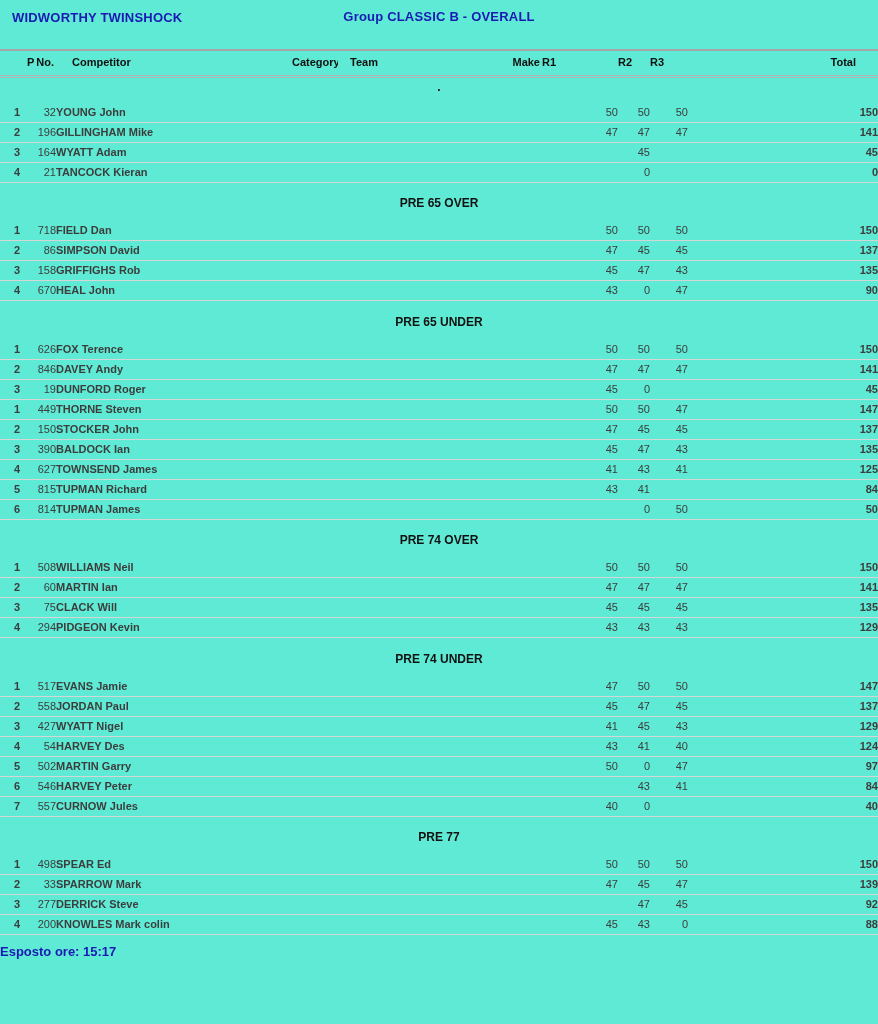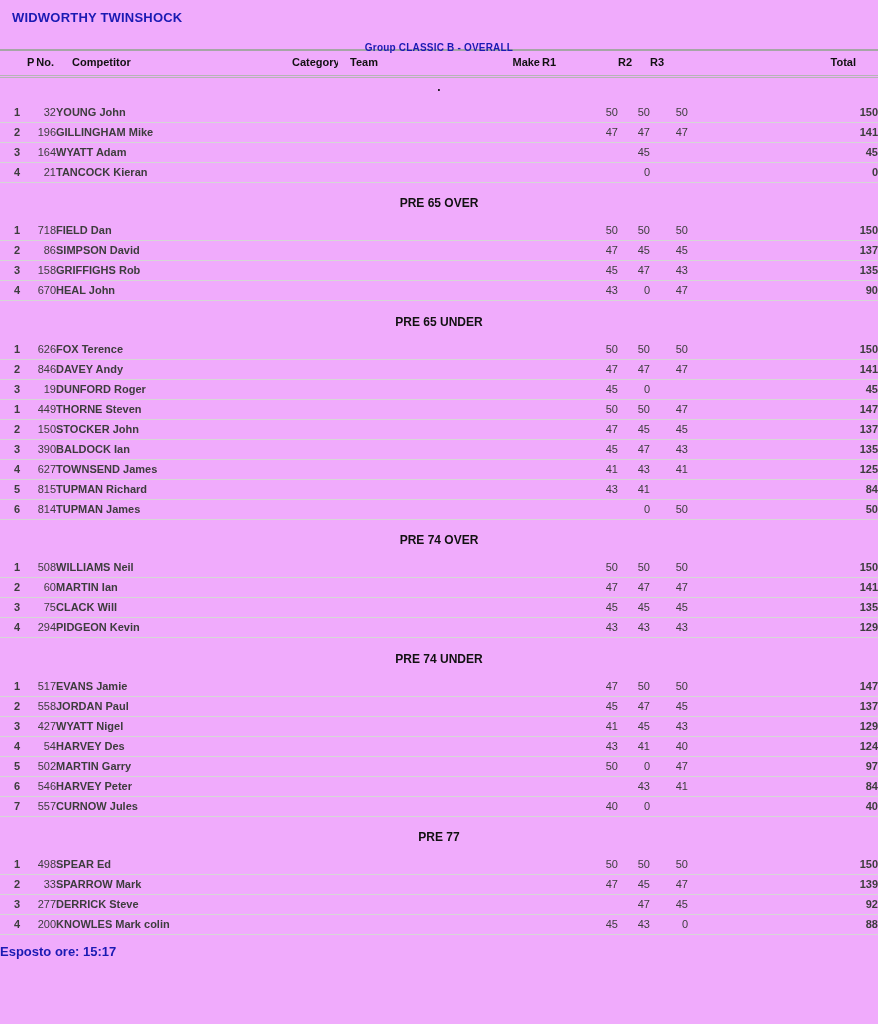--- a/index.html
+++ b/index.html
@@ -3,33 +3,32 @@
 <meta charset="utf-8">
 <style>
   :root { --accent: #1a1ab3; --line-light: #d6d6d6; --line-dark: #a6a6a6; }
   * { box-sizing: border-box; }
   html, body { margin: 0; padding: 0; background: #fff; }
   body {
     width: 878px; height: 1024px; overflow: hidden;
     font-family: "Liberation Sans", sans-serif;
     color: #1a1a1a;
   }
-  .page { position: relative; width: 878px; height: 1024px; background: #f0abfc; }
+  .page { position: relative; width: 878px; height: 1024px; background: #5eead4; }
 
   .topbar { position: relative; height: 49px; }
   .club-title {
     position: absolute; left: 12px; top: 10px;
     font-size: 13px; font-weight: bold; color: var(--accent);
     letter-spacing: 0.2px;
   }
   .group-title {
     position: absolute; left: 0; right: 0; top: 9px; text-align: center;
-    font-size: 10px; font-weight: bold; color: var(--accent);
+    font-size: 13px; font-weight: bold; color: var(--accent);
     letter-spacing: 0.2px;
-    margin-top: 33px;
   }
 
   table.results {
     width: 878px; border-collapse: collapse; table-layout: fixed;
   }
   col.c-pos        { width: 34px; }
   col.c-no         { width: 22px; }
   col.c-competitor { width: 236px; }
   col.c-category   { width: 46px; }
   col.c-team       { width: 122px; }

